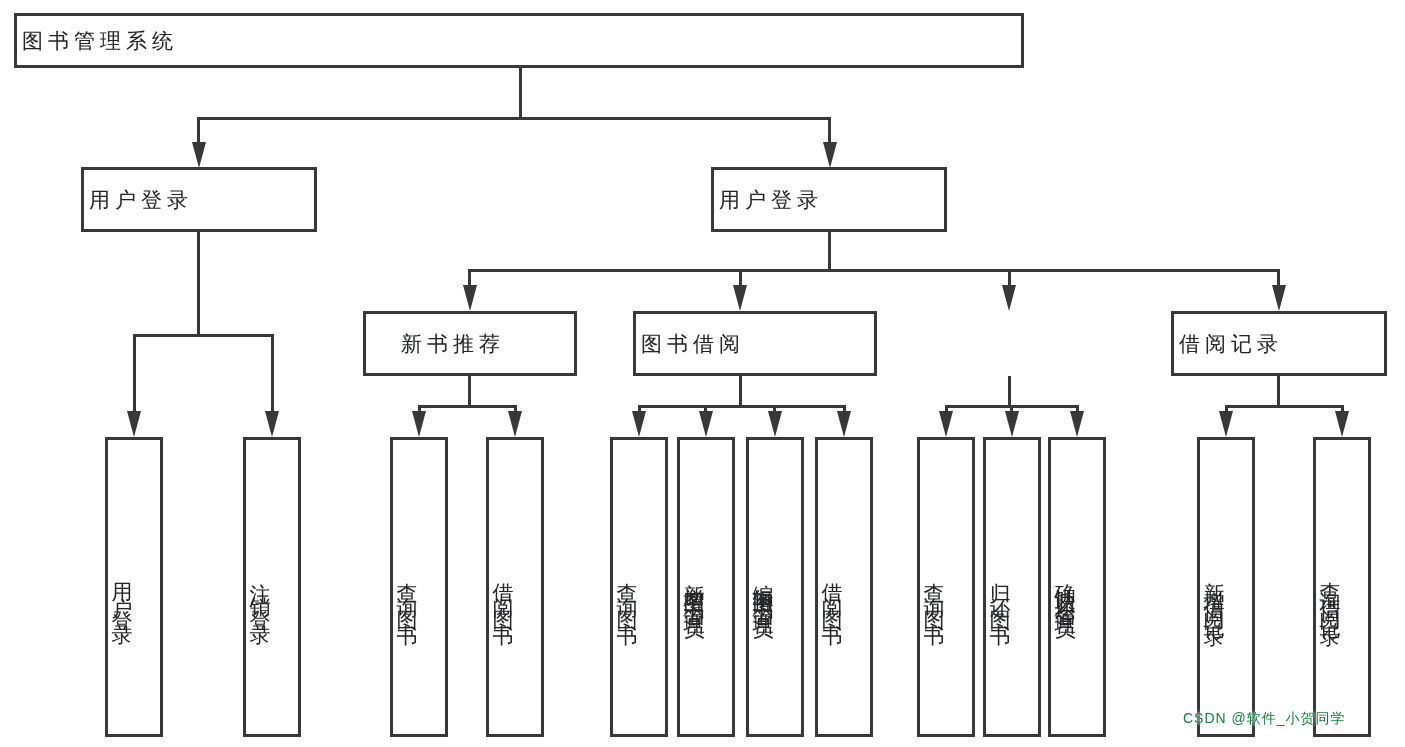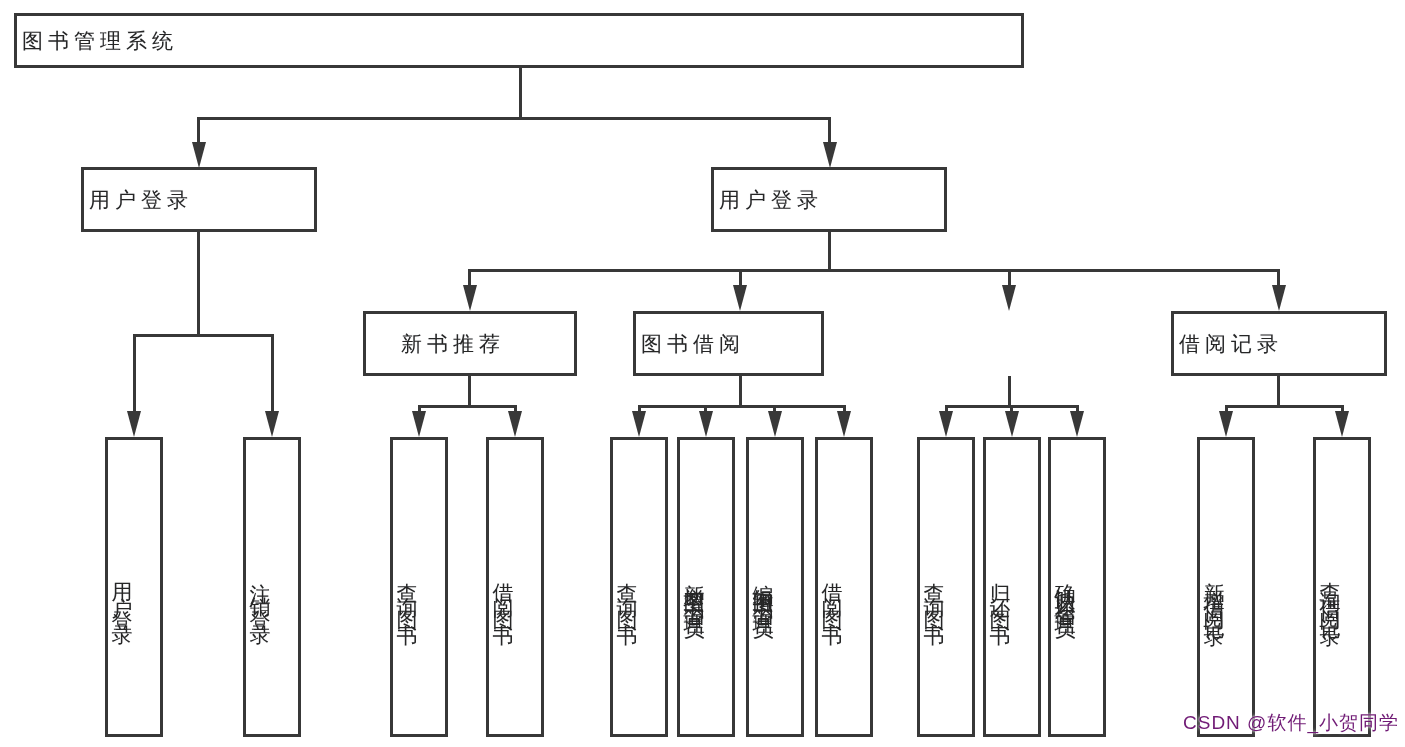--- a/index.html
+++ b/index.html
@@ -20,21 +20,21 @@
   }
   .hl,.vl{position:absolute;background:#383838;}
   .hl{height:3px;}
   .vl{width:3px;}
   .ar{
     position:absolute;width:0;height:0;
     border-left:7px solid transparent;border-right:7px solid transparent;
     border-top:26px solid #383838;
   }
   .watermark{
-    position:absolute;left:1183px;top:710px;color:#701a75;font-size:19px;
+    position:absolute;left:1183px;top:710px;color:#15803d;font-size:14px;
     letter-spacing:1px;text-shadow:0 0 2px #ffffff,0 0 4px #ffffff;z-index:5;
   }
 </style>
 </head>
 <body>
 
 <div class="stage">
 
   <div class="box" style="left:14px;top:13px;width:1010px;height:55px;">
     <span>图书管理系统</span>
@@ -45,21 +45,21 @@
   </div>
 
   <div class="box" style="left:711px;top:167px;width:236px;height:65px;">
     <span>用户登录</span>
   </div>
 
   <div class="box" style="left:363px;top:311px;width:214px;height:65px;padding-left:35px;">
     <span>新书推荐</span>
   </div>
 
-  <div class="box" style="left:633px;top:311px;width:191px;height:65px;">
+  <div class="box" style="left:633px;top:311px;width:244px;height:65px;">
     <span>图书借阅</span>
   </div>
 
 
   <div class="box" style="left:1171px;top:311px;width:216px;height:65px;">
     <span>借阅记录</span>
   </div>
 
   <div class="box leaf" style="left:105px;top:437px;width:58px;height:300px;">
     <span class="vtext" style="letter-spacing: 14px; padding-top: 14px;">用户登录</span>

